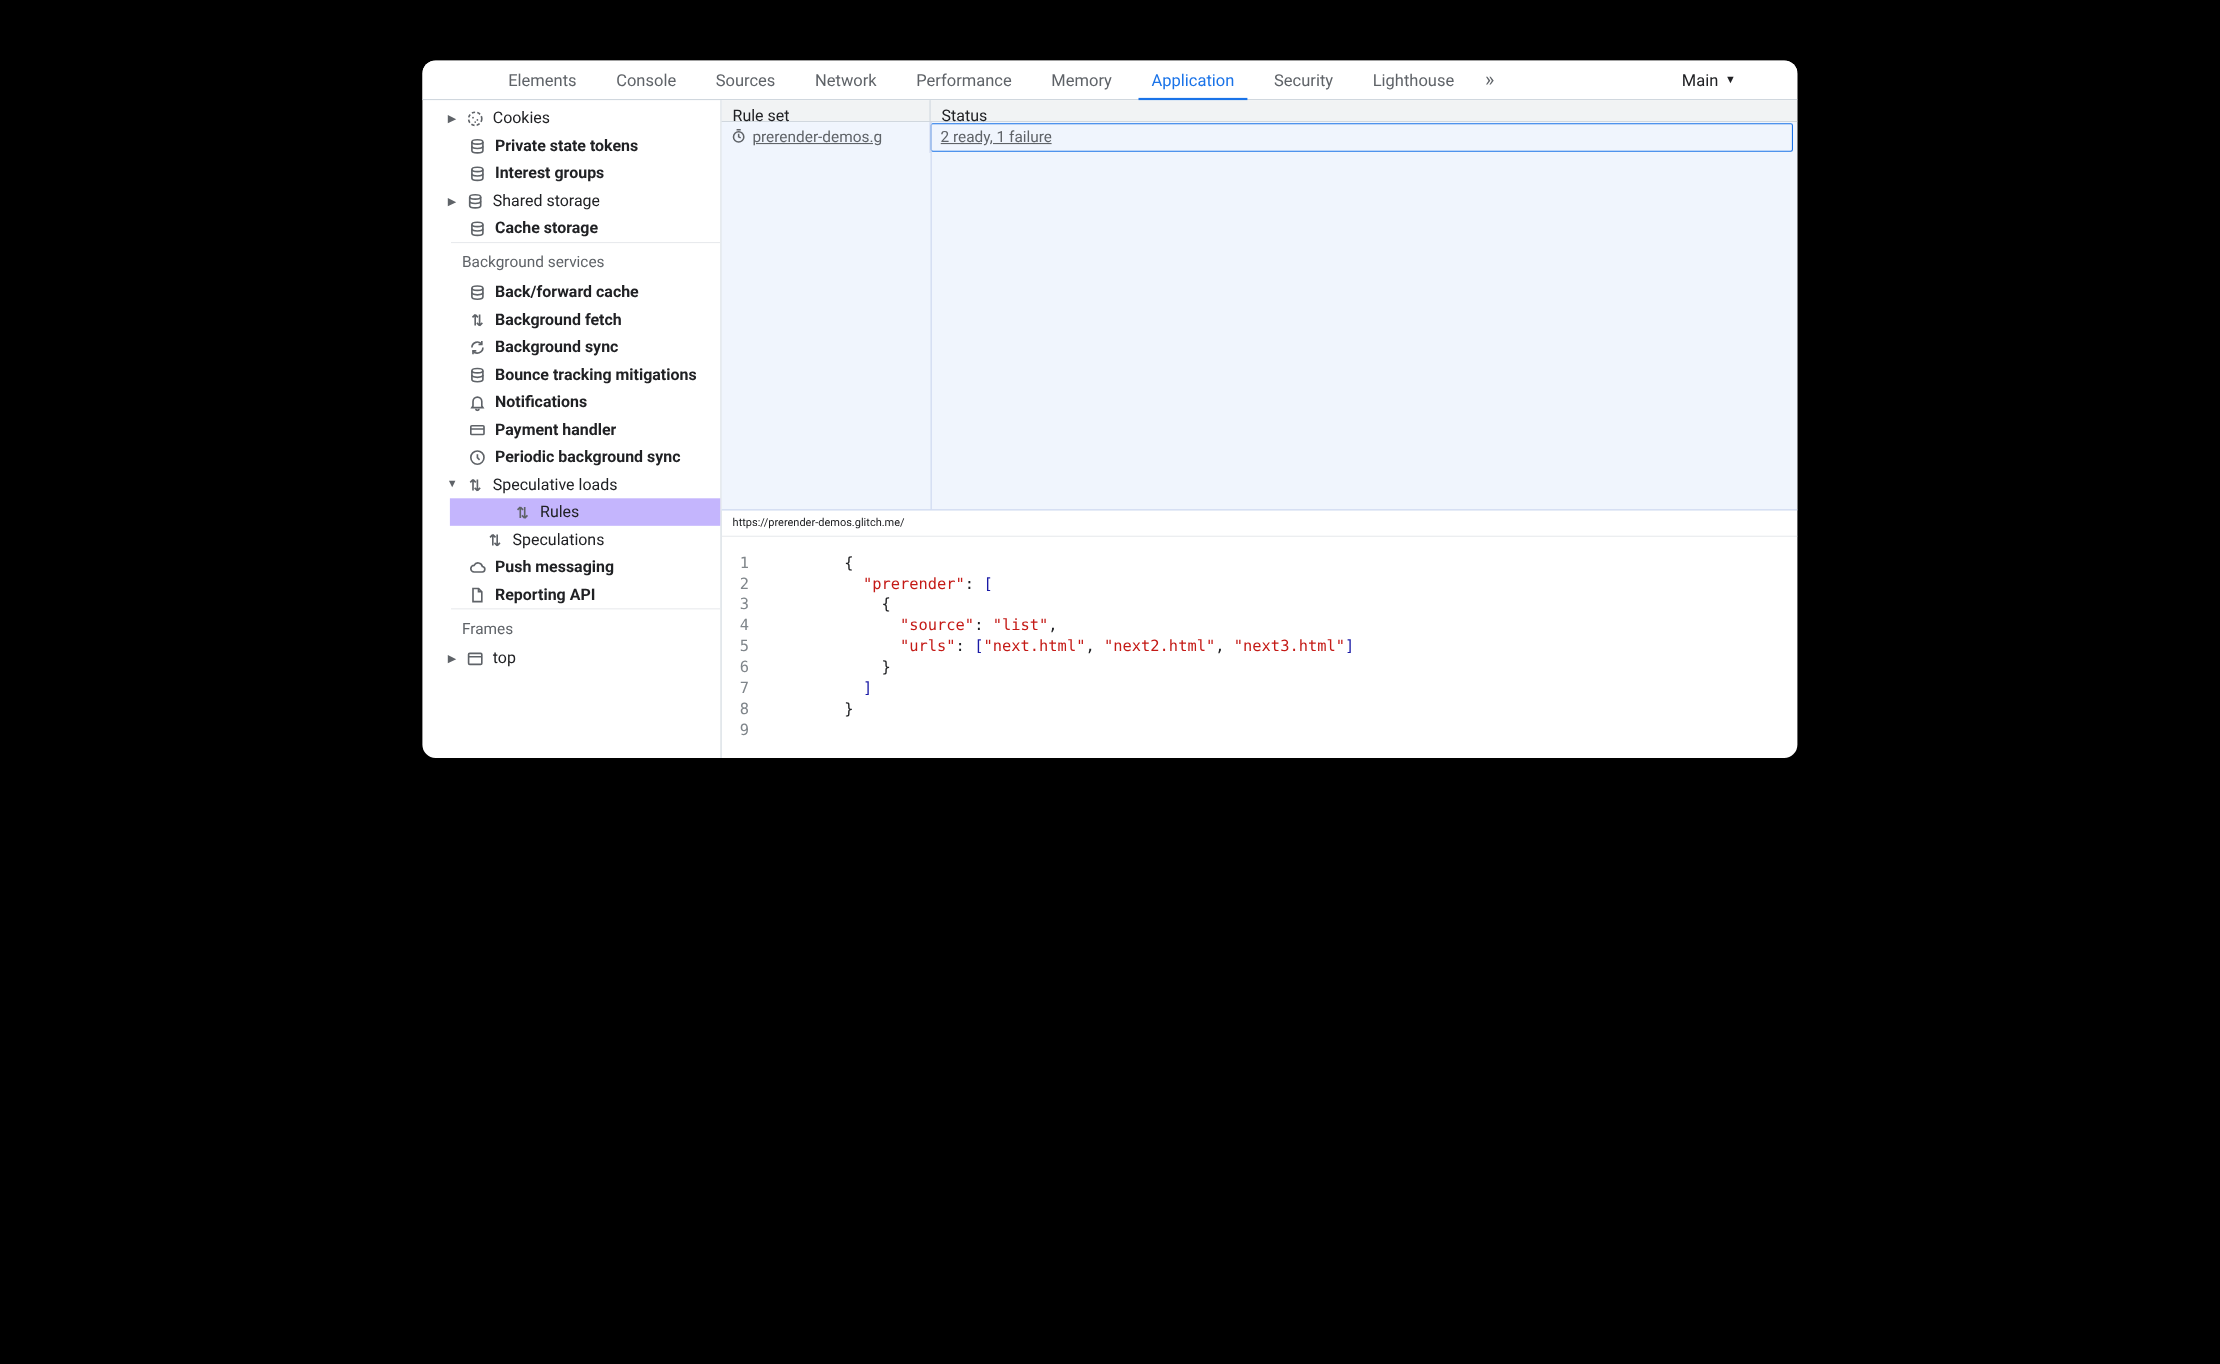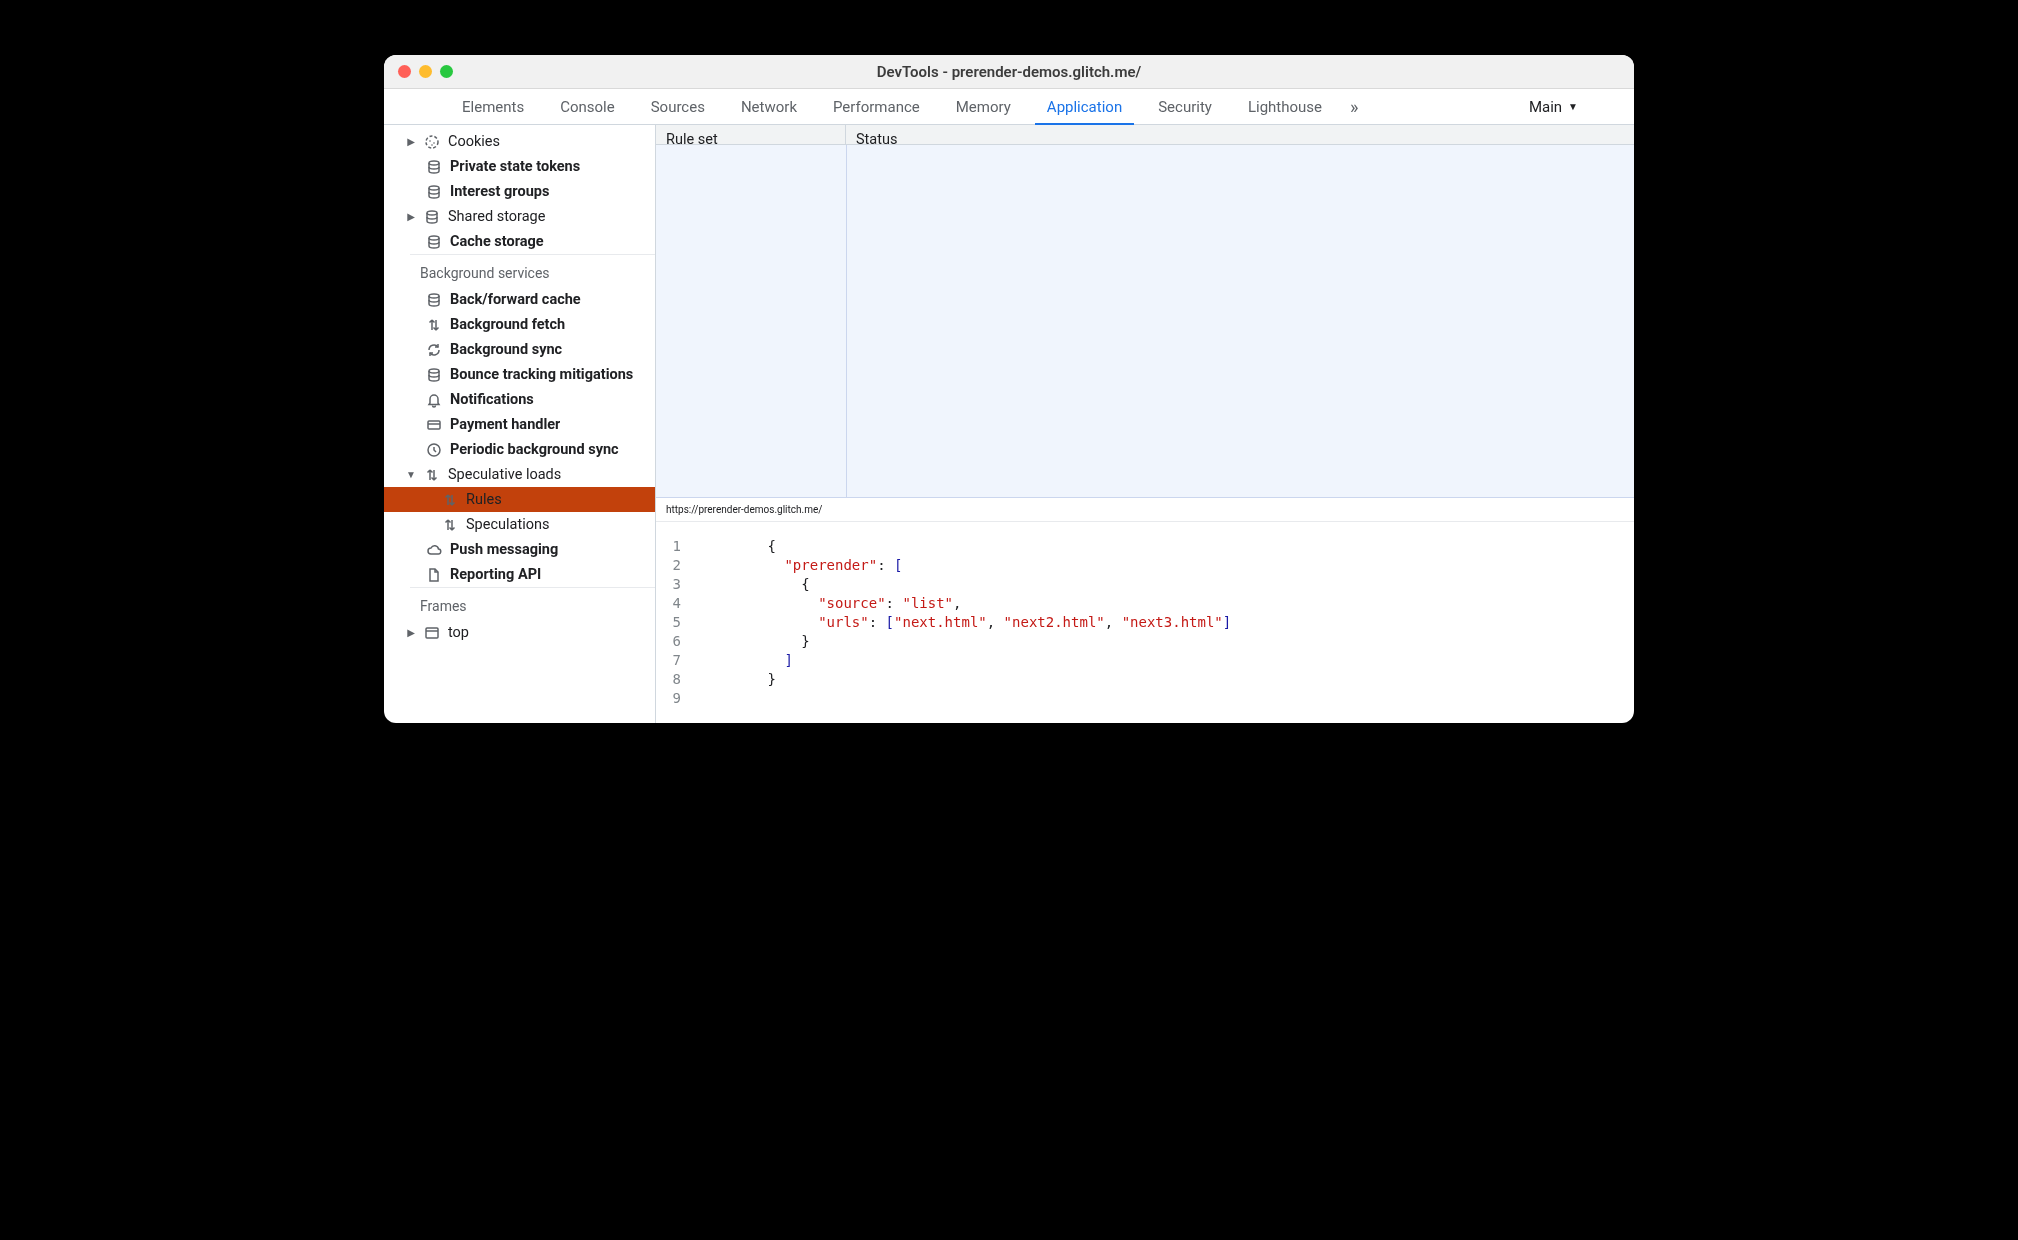--- a/index.html
+++ b/index.html
@@ -77,21 +77,21 @@
   }
   .tree { padding: 4px 0 6px 0; }
   .tree-section { padding: 10px 10px 6px 10px; color:#5f6368; font-size:14px; border-top:1px solid #e8eaed;margin-left:26px; }
   .tree-item {
     display:flex; align-items:center; gap:8px;
     padding: 4px 4px 4px 10px; cursor:pointer; white-space:nowrap; overflow:hidden;
   }
   .tree-item.depth1 { padding-left: 22px; }
   .tree-item.depth2 { padding-left: 42px; font-weight: bold; }
   .tree-item.depth3 { padding-left: 58px; }
-  .tree-item.selected { background:#c2410c; }
+  .tree-item.selected { background:#c4b5fd;margin-left:25px; }
   .tree-arrow { width:10px; display:inline-flex; justify-content:center; font-size:10px; color:#5f6368;}
   .tree-icon { width:16px; height:16px; display:inline-flex; align-items:center; justify-content:center; flex:none;}
   .tree-icon svg { width:16px; height:16px; stroke:#5f6368; fill:none; stroke-width:1.5;}
   .tree-label { overflow:hidden; text-overflow:ellipsis; }
 
   
   .main { flex:1; display:flex; flex-direction:column; min-width:0;}
   .grid-head {
     display:flex; height:20px; background:#f1f3f4;
     border-bottom:1px solid #d0d7de;
@@ -123,28 +123,20 @@
   .tok-punc { color:#202124; }
   .tok-str { color:#c41a16; }
   .tok-bracket { color:#1a1aa6; }
 
 </style>
 </head>
 <body>
 
 <div class="window">
 
-  <div class="titlebar">
-    <div class="traffic">
-      <div class="dot red"></div>
-      <div class="dot yellow"></div>
-      <div class="dot green"></div>
-    </div>
-    <div class="title-text">DevTools - prerender-demos.glitch.me/</div>
-  </div>
 
   <div class="tabbar">
     <div class="icon-btn">
       <svg viewBox="0 0 20 20">
           <rect x="2.5" y="2.5" width="11" height="11" rx="1" stroke-dasharray="2 2"></rect>
           <path d="M10 10 l7 3 -2.5 1 -1 2.5 z" fill="#5f6368" stroke="none"></path>
         </svg>
     </div>
     <div class="icon-btn">
       <svg viewBox="0 0 20 20">
@@ -366,20 +358,33 @@
       </div>
     </div>
 
     <div class="main">
       <div class="grid-head">
         <div class="col col-rule">Rule set</div>
         <div class="col col-status">Status</div>
       </div>
       <div class="grid-body">
         <div class="grid-divider"></div>
+        <div class="grid-row">
+          <div class="cell cell-rule">
+            <span class="timer-icon"><svg viewBox="0 0 16 16">
+                  <circle cx="8" cy="9" r="5"></circle>
+                  <path d="M8 6v3l2 1"></path>
+                  <path d="M6 2h4"></path>
+                </svg></span>
+            <span class="link">prerender-demos.g</span>
+          </div>
+          <div class="cell cell-status">
+            <span class="link">2 ready, 1 failure</span>
+          </div>
+        </div>
       </div>
 
       <div class="detail-url">https://prerender-demos.glitch.me/</div>
 
       <div class="code">
         <div class="gutter">
 <pre><span>1</span>
 <span>2</span>
 <span>3</span>
 <span>4</span>

